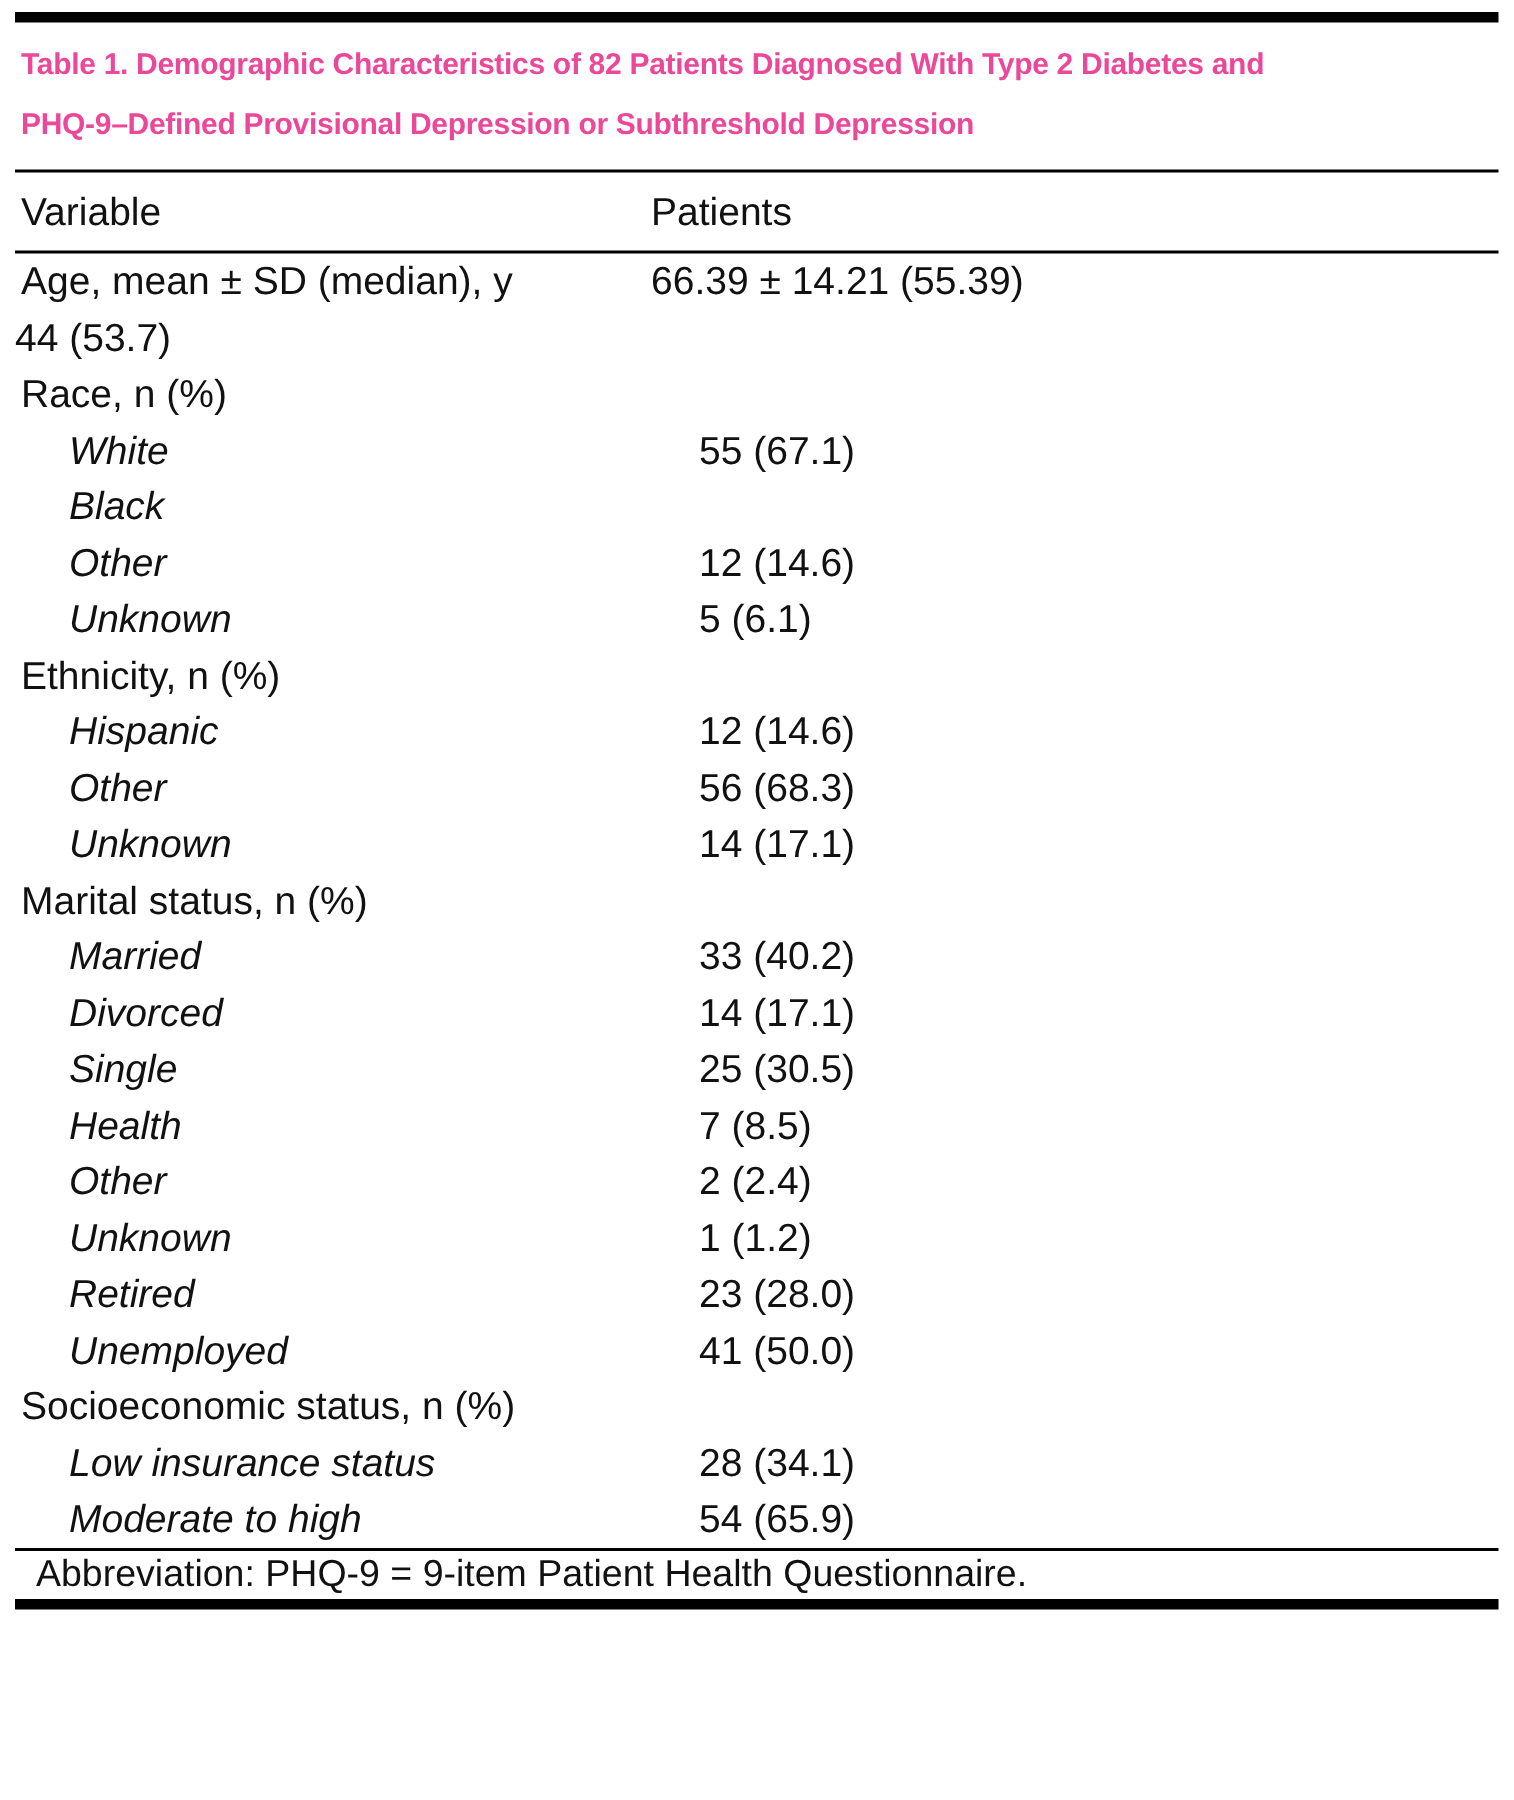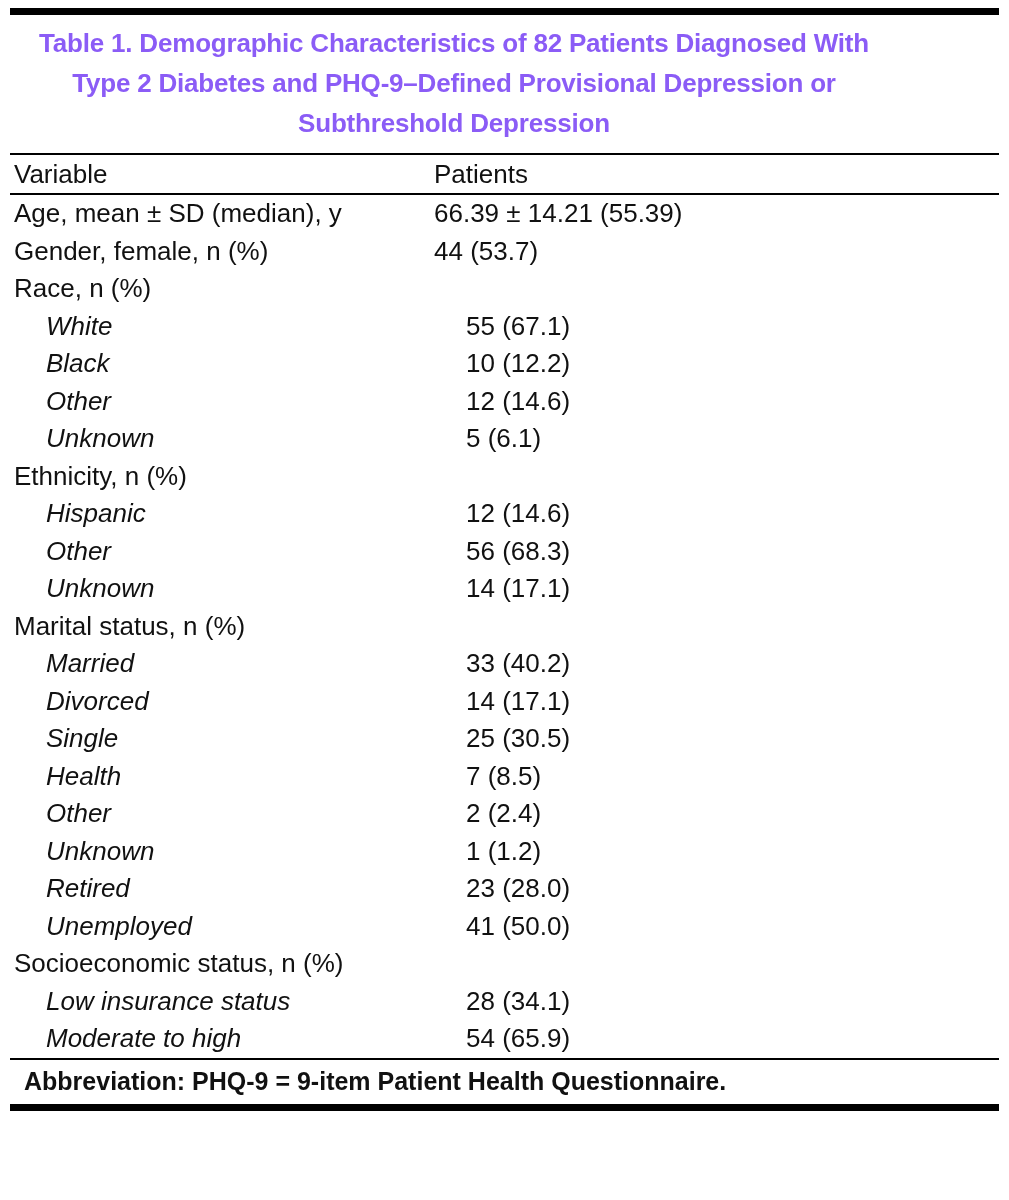--- a/index.html
+++ b/index.html
@@ -17,34 +17,33 @@
   }
   .rule-thick {
     height: 7px;
     background: #000000;
   }
   .rule-thin {
     height: 2px;
     background: #000000;
   }
   .table-title {
-    font-size: 26px;
+    font-size: 20px;
     font-weight: bold;
     line-height: 40px;
     letter-spacing: -0.2px;
-    color: #8b5cf6;
+    color: #ec4899;
     margin: 0;
     padding: 8px 0 10px 4px;
     max-width: 880px;
-    text-align: center;
   }
   .header-row {
     display: flex;
     align-items: center;
-    height: 38px;
+    height: 52px;
     font-size: 26px;
   }
   .cell-label {
     flex: 0 0 420px;
     padding-left: 4px;
     white-space: nowrap;
   }
   .cell-value {
     flex: 1 1 auto;
     text-align: left;
@@ -56,24 +55,23 @@
     height: 37.5px;
     font-size: 26px;
   }
   .cell-label.indent {
     padding-left: 36px;
     font-style: italic;
   }
   .footnote-row {
     display: flex;
     align-items: center;
-    height: 44px;
+    height: 32px;
     font-size: 25px;
     padding-left: 14px;
-    font-weight: bold;
   }
 </style>
 </head>
 <body>
 
 <div class="table-wrap">
 
   <div class="rule-thick"></div>
 
   <h1 class="table-title">Table 1. Demographic Characteristics of 82 Patients Diagnosed With Type 2 Diabetes and PHQ-9–Defined Provisional Depression or Subthreshold Depression</h1>
@@ -87,37 +85,35 @@
 
   <div class="rule-thin"></div>
 
   <div class="tbody">
   <div class="row">
     <div class="cell-label">Age, mean ± SD (median), y</div>
     <div class="cell-value">66.39 ± 14.21 (55.39)</div>
   </div>
 
   <div class="row">
-    <div class="cell-label">Gender, female, n (%)</div>
     <div class="cell-value">44 (53.7)</div>
   </div>
 
   <div class="row">
     <div class="cell-label">Race, n (%)</div>
     <div class="cell-value"></div>
   </div>
 
   <div class="row">
     <div class="cell-label indent">White</div>
     <div class="cell-value">55 (67.1)</div>
   </div>
 
   <div class="row">
     <div class="cell-label indent">Black</div>
-    <div class="cell-value">10 (12.2)</div>
   </div>
 
   <div class="row">
     <div class="cell-label indent">Other</div>
     <div class="cell-value">12 (14.6)</div>
   </div>
 
   <div class="row">
     <div class="cell-label indent">Unknown</div>
     <div class="cell-value">5 (6.1)</div>

